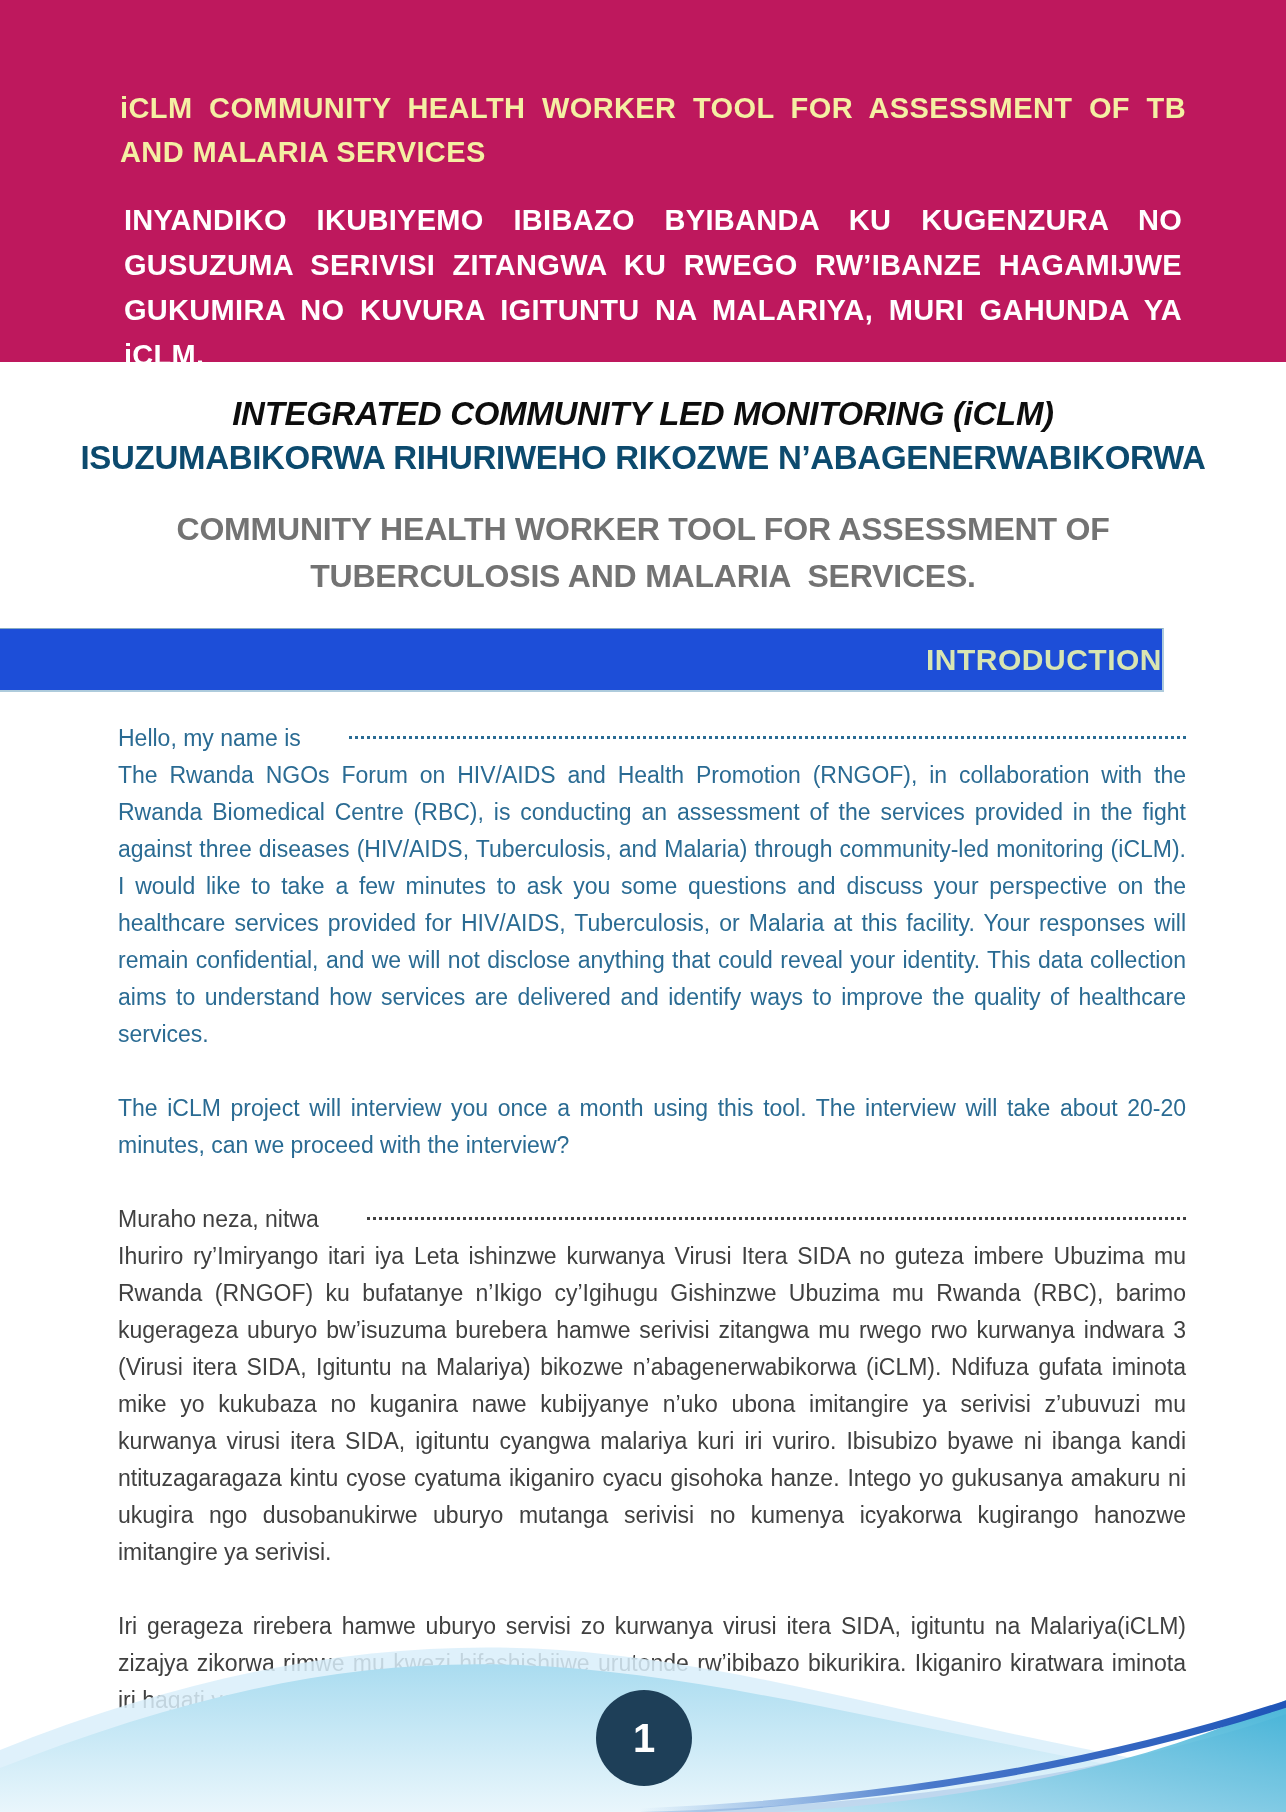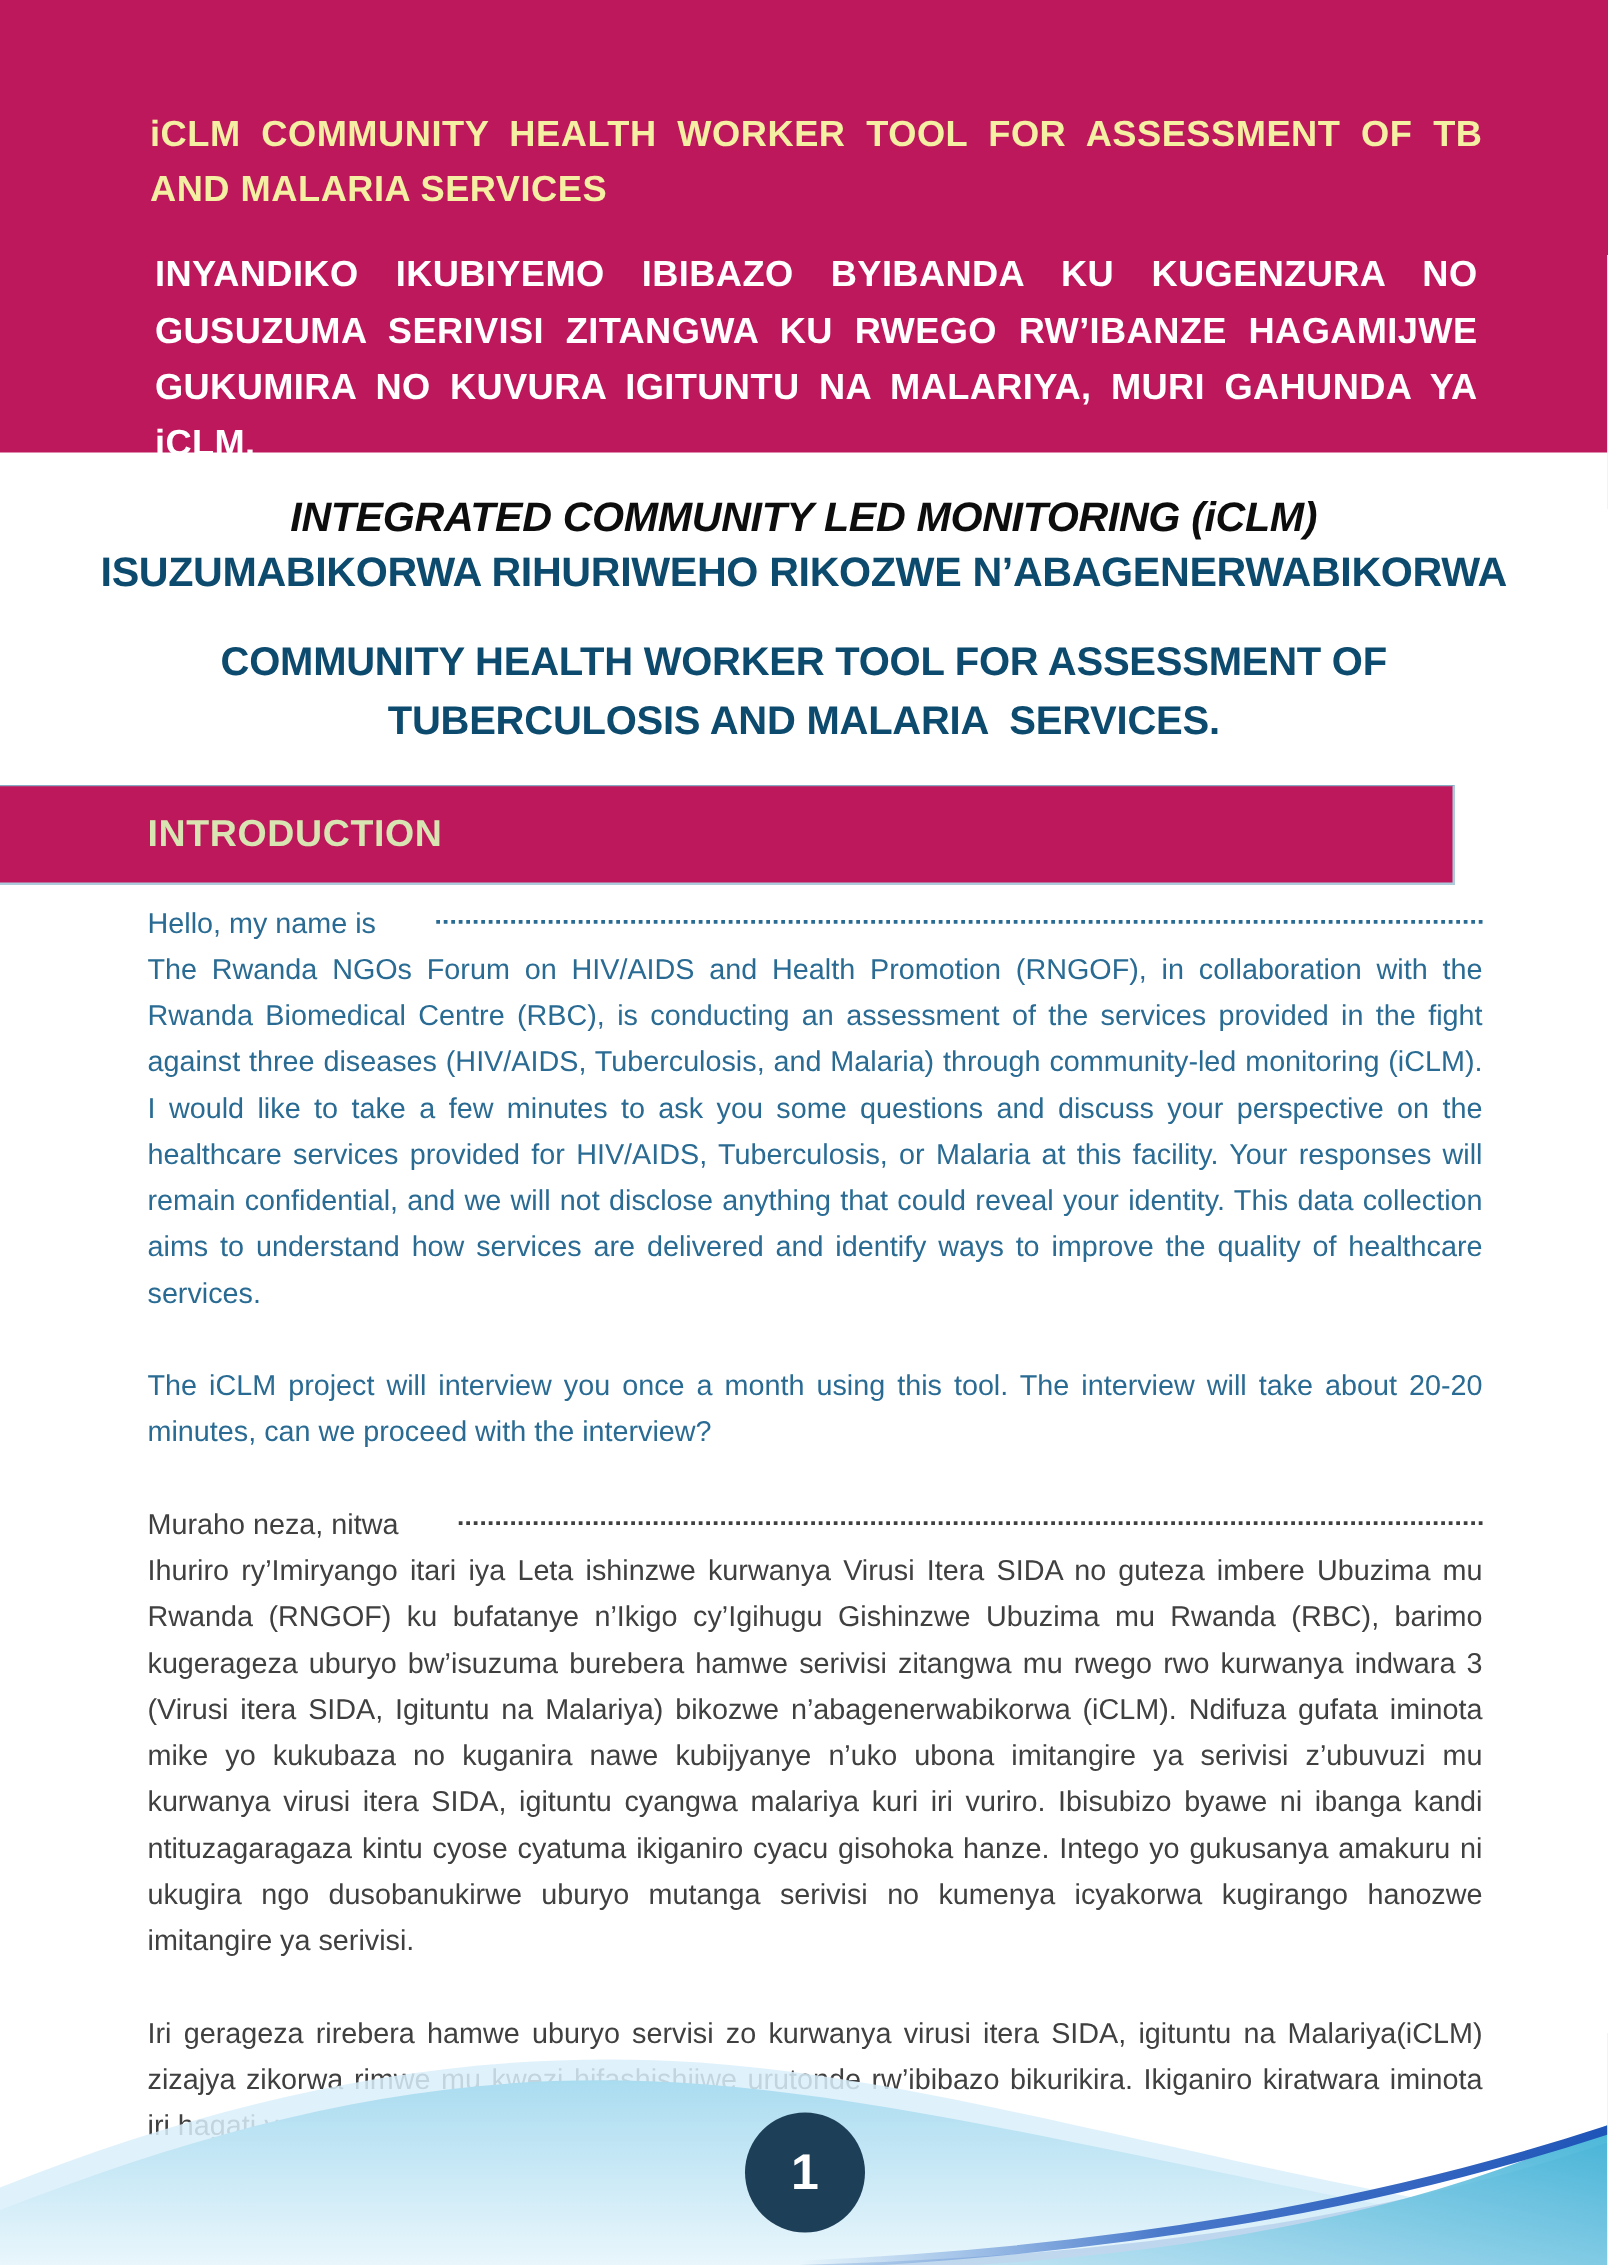--- a/index.html
+++ b/index.html
@@ -37,33 +37,33 @@
   .h1{
     margin:30px 60px 0 60px;
     color:#0d0d0d;font-size:33px;font-weight:bold;line-height:44px;letter-spacing:-.3px;font-style:italic;
   }
   .h2{
     margin:0 60px;
     color:#0c4a6e;font-size:33px;font-weight:bold;line-height:44px;letter-spacing:-.3px;
   }
   .h3{
     margin:26px 140px 0 140px;
-    color:#0c4a6e;font-size:32px;font-weight:bold;line-height:47px;letter-spacing:-.2px;
+    color:#737373;font-size:32px;font-weight:bold;line-height:47px;letter-spacing:-.2px;
     white-space:pre-wrap;
   }
   
   .intro-bar{
     position:absolute;top:628px;left:0;
-    width:1164px;height:80px;
-    background:#be185d;
+    width:1164px;height:64px;
+    background:#1d4ed8;
     border-right:2px solid #aecbdc;
     border-top:1px solid #87abc2;
     border-bottom:2px solid #aecbdc;
     box-sizing:border-box;
-    display:flex;align-items:center;
+    display:flex;align-items:center;justify-content:flex-end;
   }
   .intro-label{
     color:#d8e5b2;font-size:30px;font-weight:bold;letter-spacing:.5px;
     padding-left:118px;
   }
   
   .content{
     position:absolute;top:712px;left:0;
     width:1286px;
     box-sizing:border-box;

